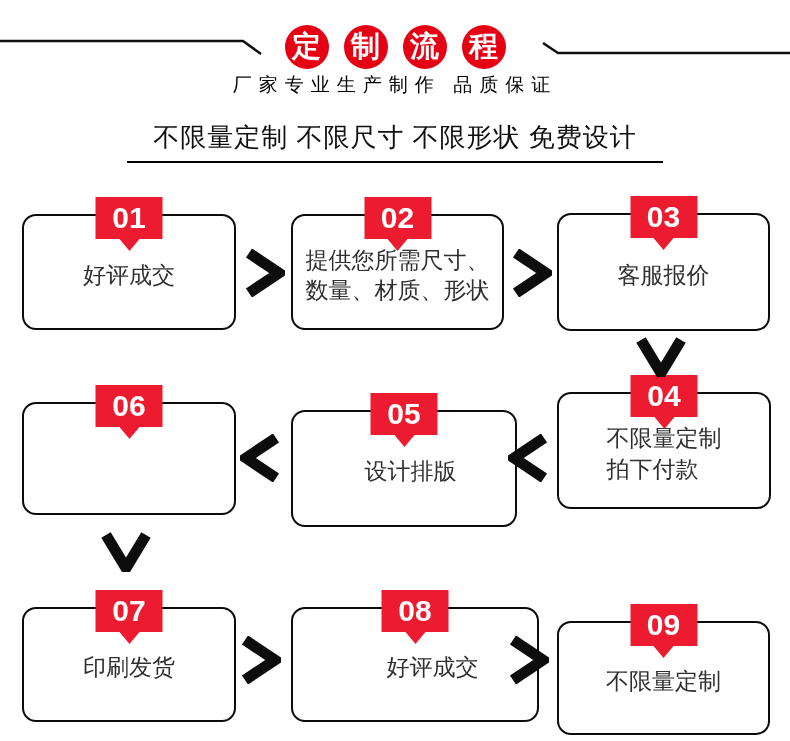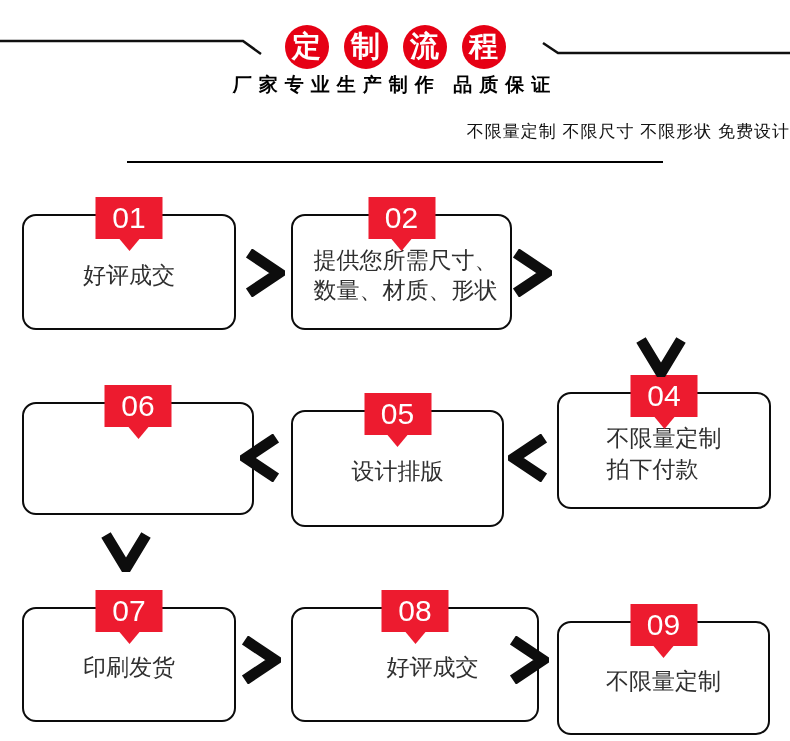--- a/index.html
+++ b/index.html
@@ -17,66 +17,66 @@
   }
   .title-circle {
     width:44px; height:44px; border-radius:50%;
     background:var(--circle-red,#e60014); color:#ffffff;
     font-size:29px; font-weight:bold;
     display:flex; align-items:center; justify-content:center;
   }
   .subtitle {
     position:absolute; top:72px; left:0; width:100%;
     text-align:center; font-size:19px; letter-spacing:7px;
-    color:#000000; font-weight:700; white-space:nowrap;
+    color:#000000; font-weight:400; white-space:nowrap;
   }
   .tagline {
     position:absolute; top:120px; left:0; width:100%;
-    text-align:right; font-size:17px; letter-spacing:1px;
+    text-align:center; font-size:26px; letter-spacing:1px;
     color:#101010; font-weight:400; white-space:nowrap;
   }
   .rule { position:absolute; left:127px; top:161px; width:536px; height:2px; background:#000000; }
 
   
   .step {
     position:absolute; background:#ffffff;
     border:2.5px solid #0c0c0c; border-radius:14px;
     display:flex; align-items:center; justify-content:center;
   }
   .step-text {
     font-size:23px; line-height:1.32; color:#2f2f2f;
     white-space:pre-line; text-align:left; display:inline-block;
     padding-top:6px;
   }
   .badge {
     position:absolute; top:-19px; left:50%; transform:translateX(-50%);
     width:67px; height:42px;
     background:var(--badge-red,#ed1b2f); color:#ffffff;
-    font-size:30px; font-weight:normal;
+    font-size:30px; font-weight:bold;
     display:flex; align-items:center; justify-content:center;
   }
   .badge::after {
     content:""; position:absolute; top:100%; left:50%; transform:translateX(-50%);
     width:0; height:0;
     border-left:10px solid transparent; border-right:10px solid transparent;
     border-top:12px solid var(--badge-red,#ed1b2f);
   }
 
   
   .chev { position:absolute; }
   .chev polyline { fill:none; stroke:#0d0d0d; stroke-width:11; }
   .chev--left { transform:scaleX(-1); }
 
   
   #step1 { left:22px;  top:214px; width:210px; height:112px; }
-  #step2 { left:291px; top:214px; width:209px; height:112px;padding-left:8px; }
+  #step2 { left:291px; top:214px; width:209px; height:112px; }
   #step3 { left:557px; top:213px; width:209px; height:114px; }
   #step4 { left:557px; top:392px; width:210px; height:113px; }
-  #step5 { left:291px; top:410px; width:209px; height:113px; }
-  #step6 { left:22px;  top:402px; width:210px; height:109px;padding-left:18px; }
+  #step5 { left:291px; top:410px; width:209px; height:113px;padding-left:13px; }
+  #step6 { left:22px;  top:402px; width:210px; height:109px; }
   #step7 { left:22px;  top:607px; width:210px; height:111px; }
   #step8 { left:291px; top:607px; width:209px; height:111px;padding-left:35px; }
   #step9 { left:557px; top:621px; width:209px; height:110px; }
 
   #arr-1-2 { left:243px; top:249px; }
   #arr-2-3 { left:510px; top:249px; }
   #arr-3-4 { left:636px; top:336px; }
   #arr-4-5 { left:508px; top:434px; }
   #arr-5-6 { left:240px; top:434px; }
   #arr-6-7 { left:101px; top:531px; }
@@ -105,20 +105,24 @@
   <div class="rule"></div>
 
   <div class="step" id="step1">
     <div class="badge">01</div>
     <span class="step-text">好评成交</span>
   </div>
   <div class="step" id="step2">
     <div class="badge">02</div>
     <span class="step-text">提供您所需尺寸、
 数量、材质、形状</span>
+  </div>
+  <div class="step" id="step3">
+    <div class="badge">03</div>
+    <span class="step-text">客服报价</span>
   </div>
   <div class="step" id="step4">
     <div class="badge">04</div>
     <span class="step-text">不限量定制
 拍下付款</span>
   </div>
   <div class="step" id="step5">
     <div class="badge">05</div>
     <span class="step-text">设计排版</span>
   </div>

